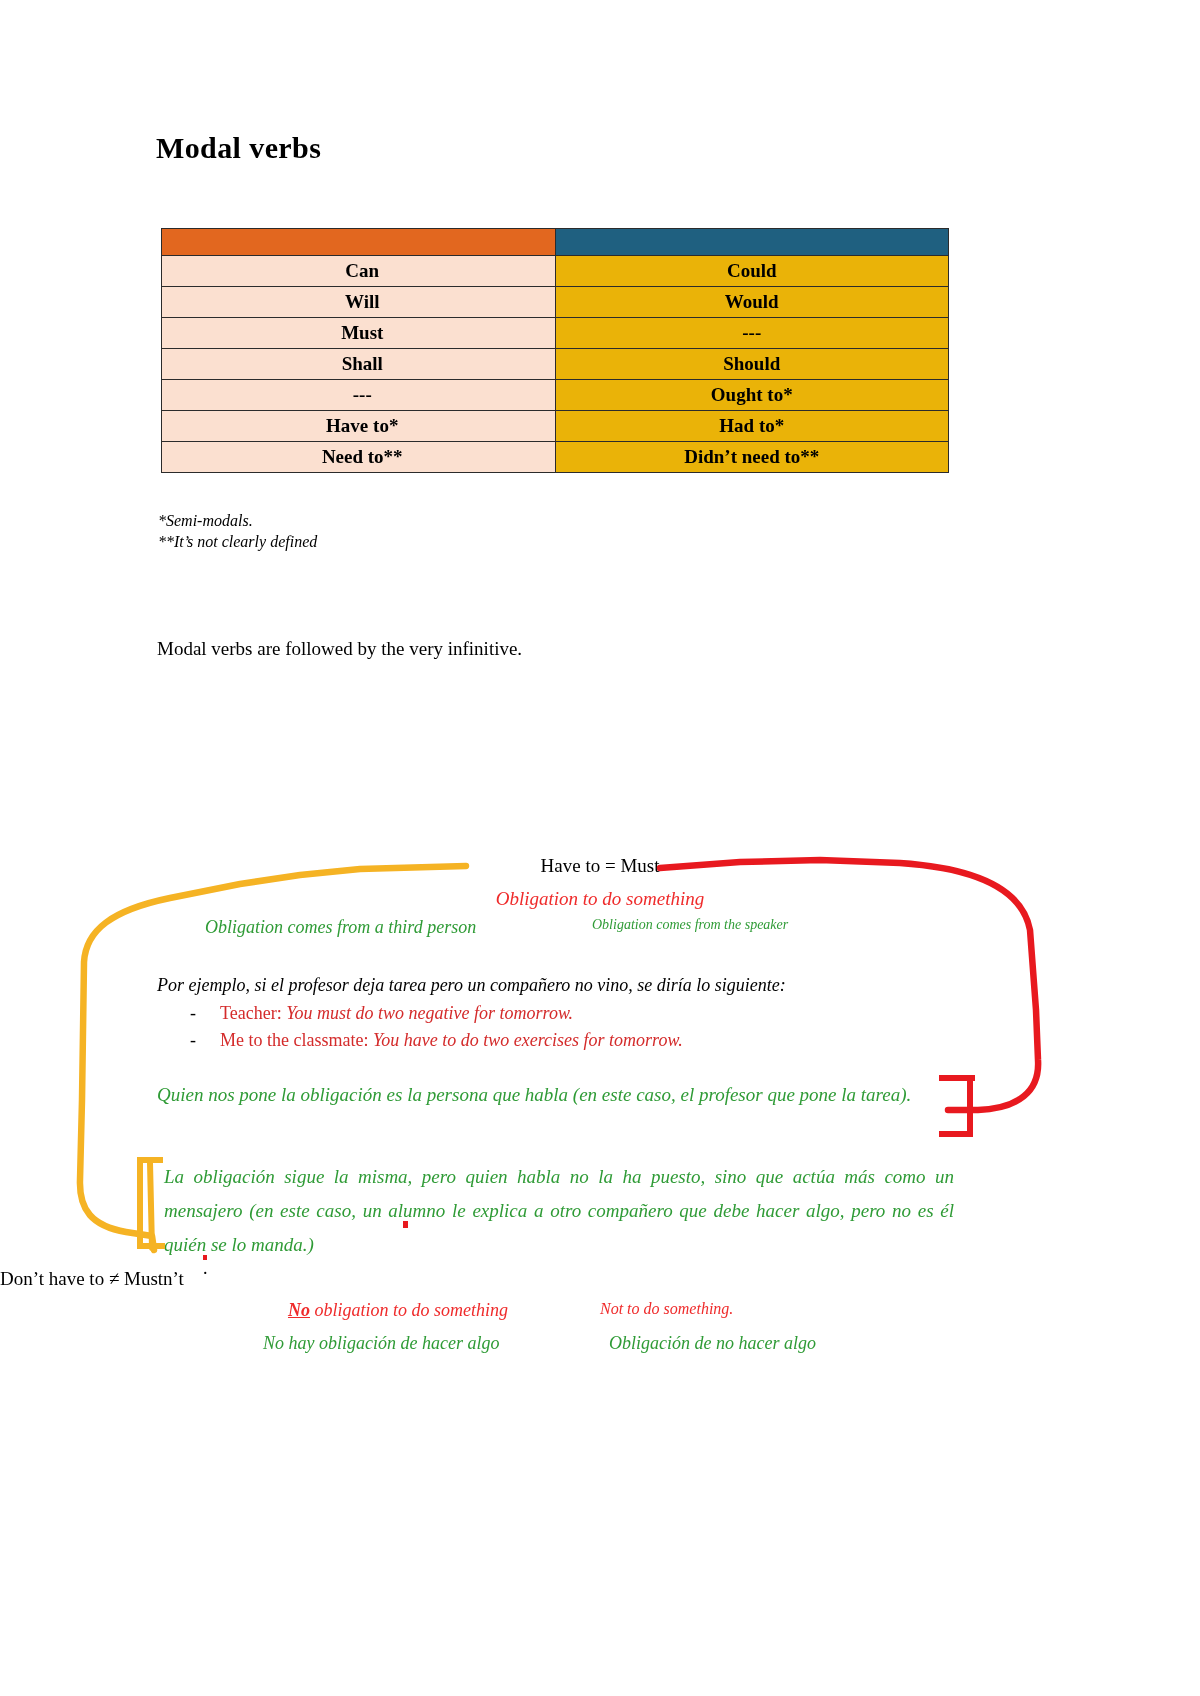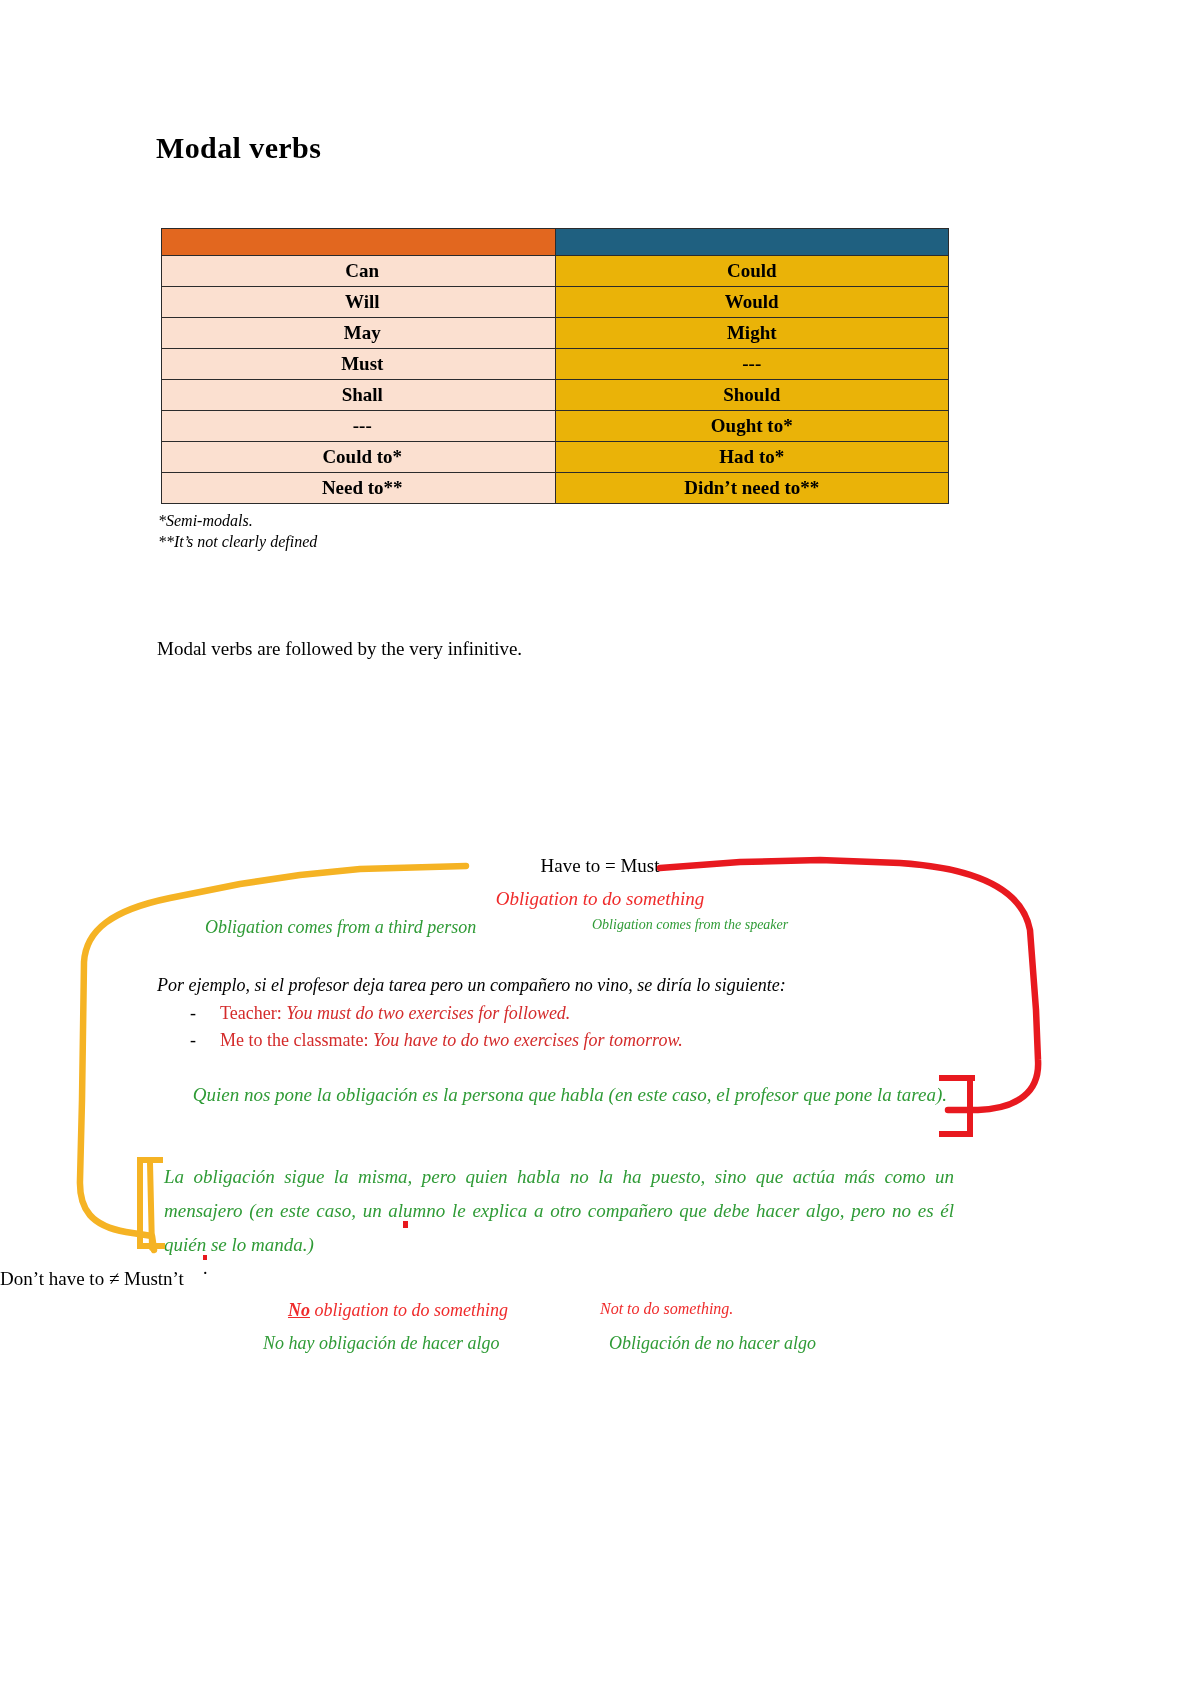--- a/index.html
+++ b/index.html
@@ -81,21 +81,20 @@
     line-height: 30px;
     font-family: "Liberation Serif", serif;
   }
   .para-1 { top: 634px; width: 760px; }
   .para-2 { top: 718px; width: 800px; }
 
   
   .annot {
     position: absolute;
     font-family: "Liberation Serif", serif;
-    text-align: right;
   }
   .ann-title {
     left: 0; right: 0;
     top: 855px;
     text-align: center;
     font-size: 19px;
   }
   .ann-red-center {
     left: 0; right: 0;
     top: 888px;
@@ -229,37 +228,33 @@
       </tr>
       <tr>
         <td class="cell-left">Can</td>
         <td class="cell-right">Could</td>
       </tr>
       <tr>
         <td class="cell-left">Will</td>
         <td class="cell-right">Would</td>
       </tr>
       <tr>
-        <td class="cell-left">May</td>
-        <td class="cell-right">Might</td>
-      </tr>
-      <tr>
         <td class="cell-left">Must</td>
         <td class="cell-right">---</td>
       </tr>
       <tr>
         <td class="cell-left">Shall</td>
         <td class="cell-right">Should</td>
       </tr>
       <tr>
         <td class="cell-left">---</td>
         <td class="cell-right">Ought to*</td>
       </tr>
       <tr>
-        <td class="cell-left">Could to*</td>
+        <td class="cell-left">Have to*</td>
         <td class="cell-right">Had to*</td>
       </tr>
       <tr>
         <td class="cell-left">Need to**</td>
         <td class="cell-right">Didn’t need to**</td>
       </tr>
     </tbody>
   </table>
 
   <div class="footnote fn1">*Semi-modals.</div>
@@ -268,21 +263,21 @@
   <div class="para para-1">Modal verbs are followed by the very infinitive.</div>
 
   <div class="annot ann-title">Have to = Must</div>
   <div class="annot ann-red-center">Obligation to do something</div>
   <div class="annot ann-green-left">Obligation comes from a third person</div>
   <div class="annot ann-green-right">Obligation comes from the speaker</div>
 
   <div class="annot ann-example-intro">Por ejemplo, si el profesor deja tarea pero un compañero no vino, se diría lo siguiente:</div>
 
   <div class="bullet-row b1">
-    <span class="bullet-dash">-</span><span class="red-label">Teacher:</span> <span class="red-ital">You must do two exercises for followed.</span>
+    <span class="bullet-dash">-</span><span class="red-label">Teacher:</span> <span class="red-ital">You must do two negative for tomorrow.</span>
   </div>
   <div class="bullet-row b2">
     <span class="bullet-dash">-</span><span class="red-label">Me to the classmate:</span> <span class="red-ital">You have to do two exercises for tomorrow.</span>
   </div>
 
   <div class="annot ann-green-block">Quien nos pone la obligación es la persona que habla (en este caso, el profesor que pone la tarea).</div>
   <div class="annot ann-green-block2">La obligación sigue la misma, pero quien habla no la ha puesto, sino que actúa más como un mensajero (en este caso, un alumno le explica a otro compañero que debe hacer algo, pero no es él quién se lo manda.)</div>
 
   <div class="tiny-dot">.</div>
 

